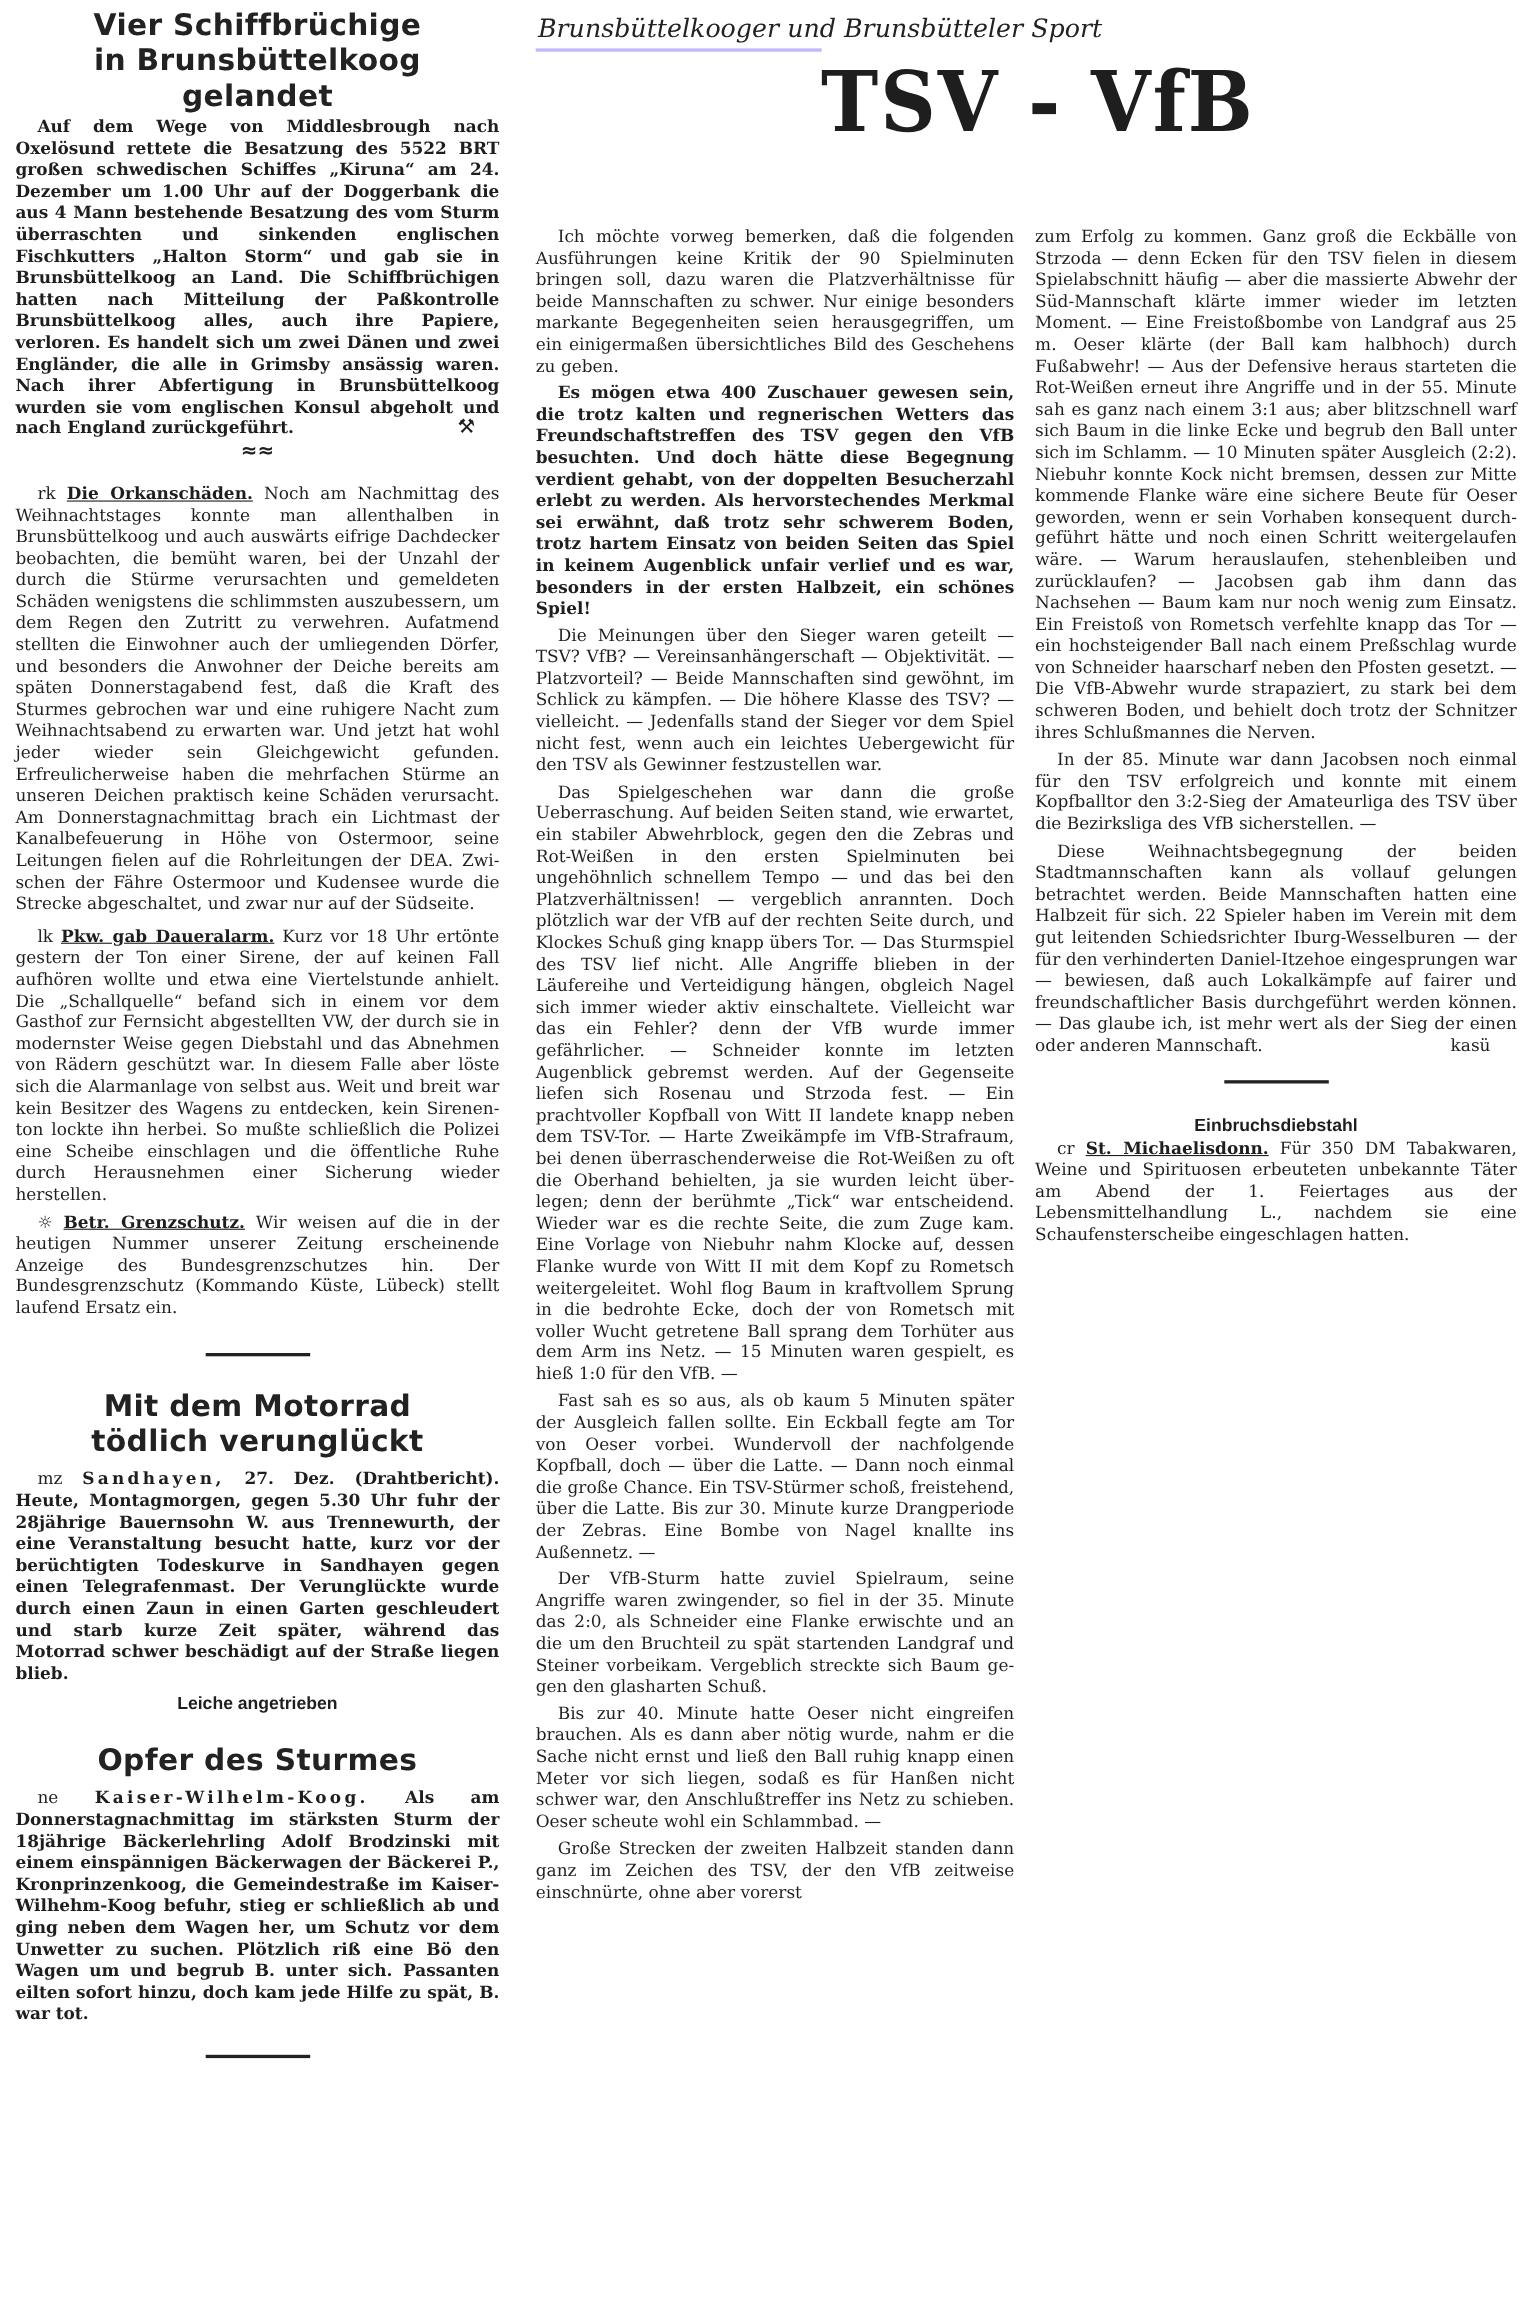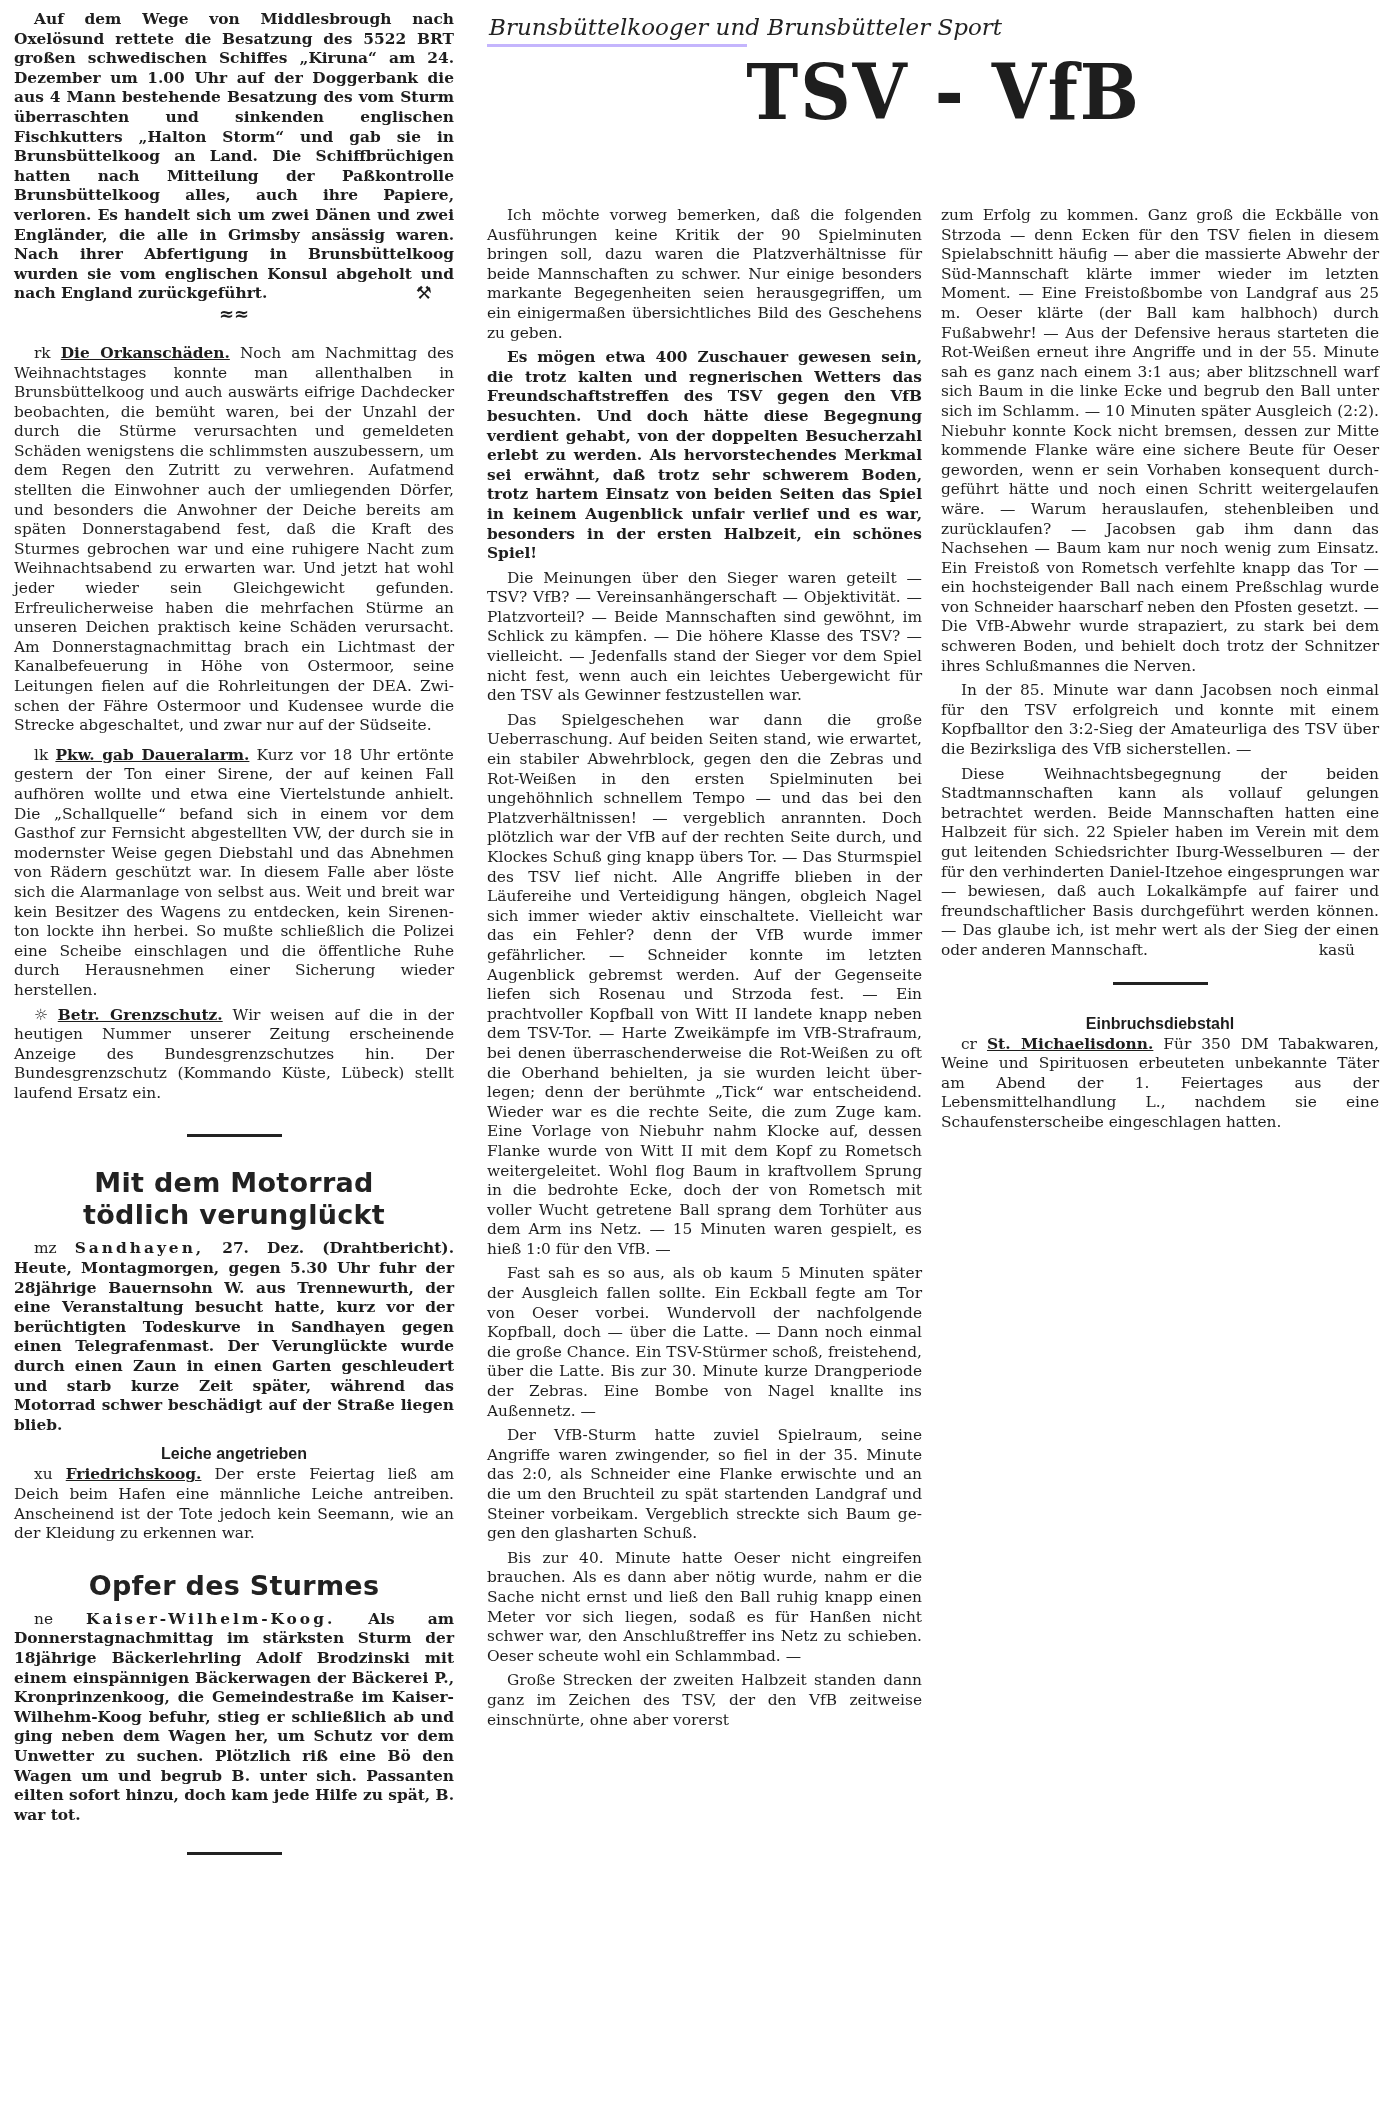--- a/index.html
+++ b/index.html
@@ -22,20 +22,24 @@
   .kicker { font-family: "DejaVu Serif", serif; font-style: italic; font-size: 23px; color: #222; padding: 14px 0 4px 2px; border-bottom: 3px solid #c4b5fd; width: 258px; white-space: nowrap; }
   .bigtitle { position: absolute; left: 0; top: 48px; width: 913px; text-align: center; font-family: "DejaVu Serif", serif; font-weight: bold; font-size: 76px; line-height: 90px; letter-spacing: 2px; transform: scaleX(0.92); color: #1e1e1e; }
   .subtitle { position: absolute; left: 0; top: 138px; width: 913px; text-align: center; font-family: "DejaVu Sans", sans-serif; font-weight: bold; font-size: 21px; line-height: 25px; color: #222; }
   .sig { display: inline-block; float: right; margin-right: 24px; }
 </style>
 </head>
 <body>
 
 <div id="col1" class="col">
   <div style="height:8px"></div>
+  <h2 class="hl hl-big">
+    <span>Vier Schiffbrüchige</span><br>
+    <span>in Brunsbüttelkoog gelandet</span>
+  </h2>
   <p class="body bold ind" style="margin-top:2px">Auf dem Wege von Middlesbrough nach Oxelösund rettete die Besatzung des 5522 BRT großen schwedischen Schiffes „Kiruna“ am 24. Dezember um 1.00 Uhr auf der Dogger­bank die aus 4 Mann bestehende Besatzung des vom Sturm überraschten und sinkenden englischen Fischkutters „Halton Storm“ und gab sie in Brunsbüttelkoog an Land. Die Schiffbrüchigen hatten nach Mitteilung der Paßkontrolle Brunsbüttelkoog alles, auch ihre Papiere, verloren. Es handelt sich um zwei Dänen und zwei Engländer, die alle in Grimsby ansässig waren. Nach ihrer Ab­fertigung in Brunsbüttelkoog wurden sie vom englischen Konsul abgeholt und nach England zurückgeführt.</p>
   <div style="position:relative;height:30px">
     <span style="position:absolute;right:22px;top:-22px;font-size:18px;font-weight:bold;font-family:'DejaVu Sans',sans-serif">⚒</span>
     <div class="orn" style="padding-top:0">≈≈</div>
   </div>
 
   <p class="body ind p" style="margin-top:10px">
     <span>rk</span>
     <span class="kw">Die Orkanschäden.</span>
     <span>Noch am Nachmittag des Weihnachtstages konnte man allenthalben in Brunsbüttelkoog und auch auswärts eifrige Dachdecker beobachten, die bemüht waren, bei der Unzahl der durch die Stürme verur­sachten und gemeldeten Schäden wenigstens die schlimmsten auszubessern, um dem Re­gen den Zutritt zu verwehren. Aufatmend stellten die Einwohner auch der umliegenden Dörfer, und besonders die Anwohner der Dei­che bereits am späten Donnerstagabend fest, daß die Kraft des Sturmes gebrochen war und eine ruhigere Nacht zum Weihnachts­abend zu erwarten war. Und jetzt hat wohl jeder wieder sein Gleichgewicht gefunden. Erfreulicherweise haben die mehrfachen Stürme an unseren Deichen praktisch keine Schäden verursacht. Am Donnerstagnachmit­tag brach ein Lichtmast der Kanalbefeuerung in Höhe von Ostermoor, seine Leitungen fie­len auf die Rohrleitungen der DEA. Zwi­schen der Fähre Ostermoor und Kudensee wurde die Strecke abgeschaltet, und zwar nur auf der Südseite.</span>
@@ -59,25 +63,20 @@
     <span>Mit dem Motorrad</span><br>
     <span>tödlich verunglückt</span>
   </h2>
   <p class="body bold ind p" style="margin-top:8px">
     <span style="font-weight:normal">mz</span>
     <span class="sp">Sandhayen,</span>
     <span>27. Dez. (Drahtbericht). Heute, Montagmorgen, gegen 5.30 Uhr fuhr der 28jährige Bauernsohn W. aus Trenne­wurth, der eine Veranstaltung besucht hatte, kurz vor der berüchtigten Todeskurve in Sandhayen gegen einen Telegrafenmast. Der Verunglückte wurde durch einen Zaun in einen Garten geschleudert und starb kurze Zeit später, während das Motorrad schwer beschädigt auf der Straße liegen blieb.</span>
   </p>
 
   <div class="sub">Leiche angetrieben</div>
-  <p class="body ind p">
-    <span>xu</span>
-    <span class="kw">Friedrichskoog.</span>
-    <span>Der erste Feiertag ließ am Deich beim Hafen eine männliche Leiche antreiben. Anscheinend ist der Tote jedoch kein Seemann, wie an der Kleidung zu er­kennen war.</span>
-  </p>
 
   <h2 class="hl hl-big" style="margin-top:26px">Opfer des Sturmes</h2>
   <p class="body bold ind p" style="margin-top:8px">
     <span style="font-weight:normal">ne</span>
     <span class="sp">Kaiser-Wilhelm-Koog.</span>
     <span>Als am Donnerstagnachmittag im stärksten Sturm der 18jährige Bäckerlehrling Adolf Brodzinski mit einem einspännigen Bäckerwagen der Bäckerei P., Kronprinzenkoog, die Gemeinde­straße im Kaiser-Wilhehm-Koog befuhr, stieg er schließlich ab und ging neben dem Wagen her, um Schutz vor dem Unwetter zu suchen. Plötzlich riß eine Bö den Wagen um und be­grub B. unter sich. Passanten eilten sofort hinzu, doch kam jede Hilfe zu spät, B. war tot.</span>
   </p>
   <div style="height:22px"></div>
   <div class="rule"></div>
 </div>

